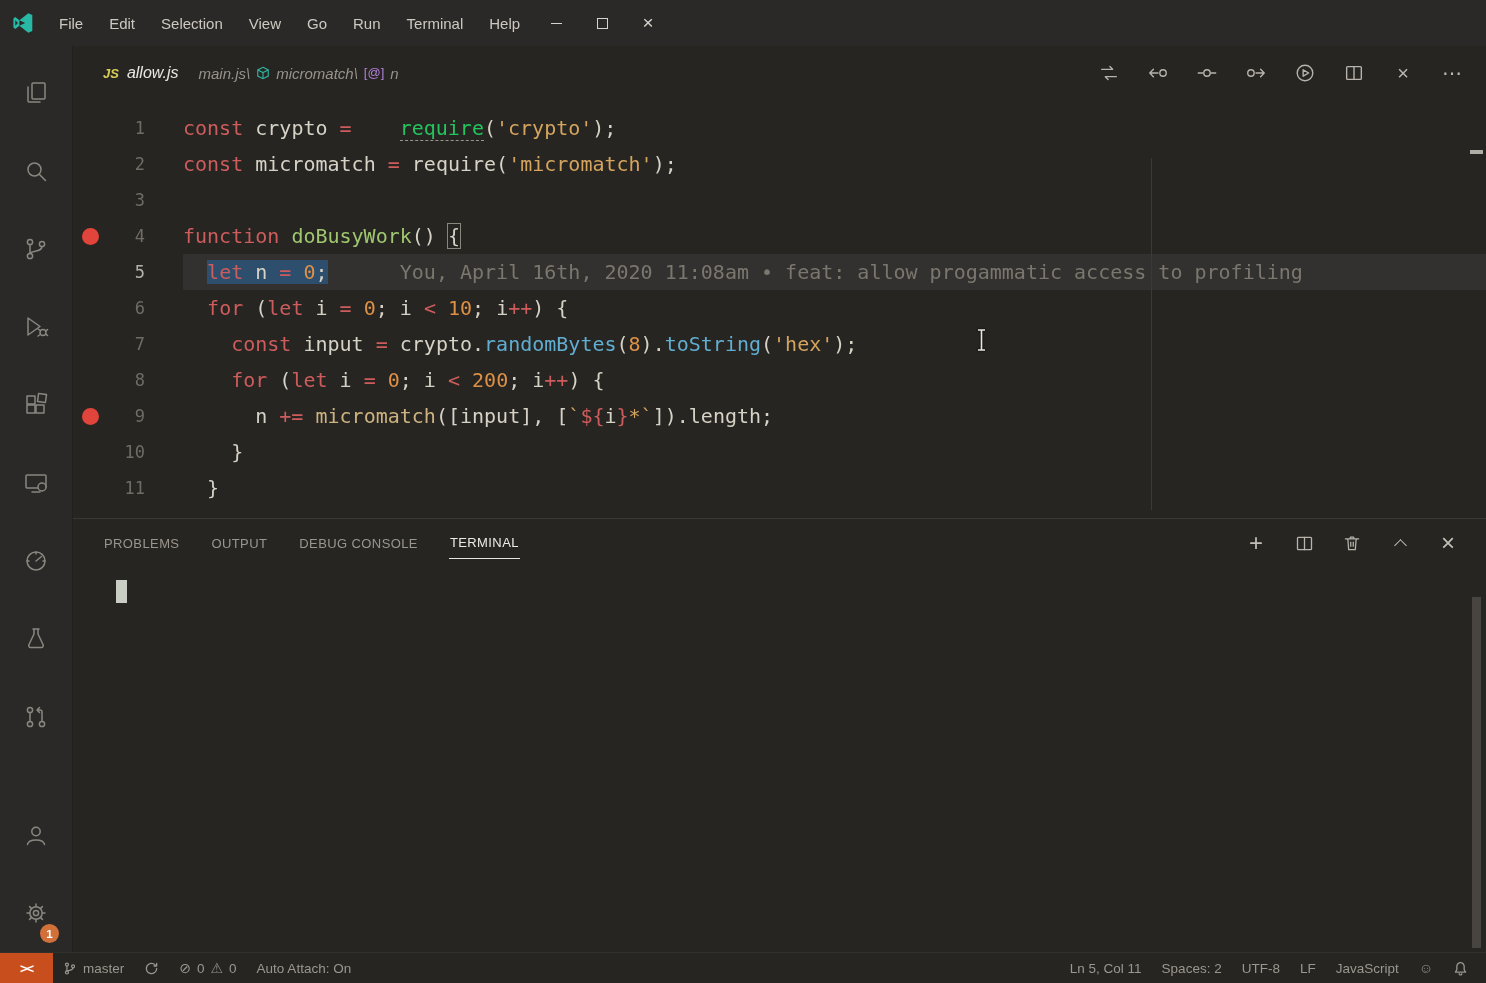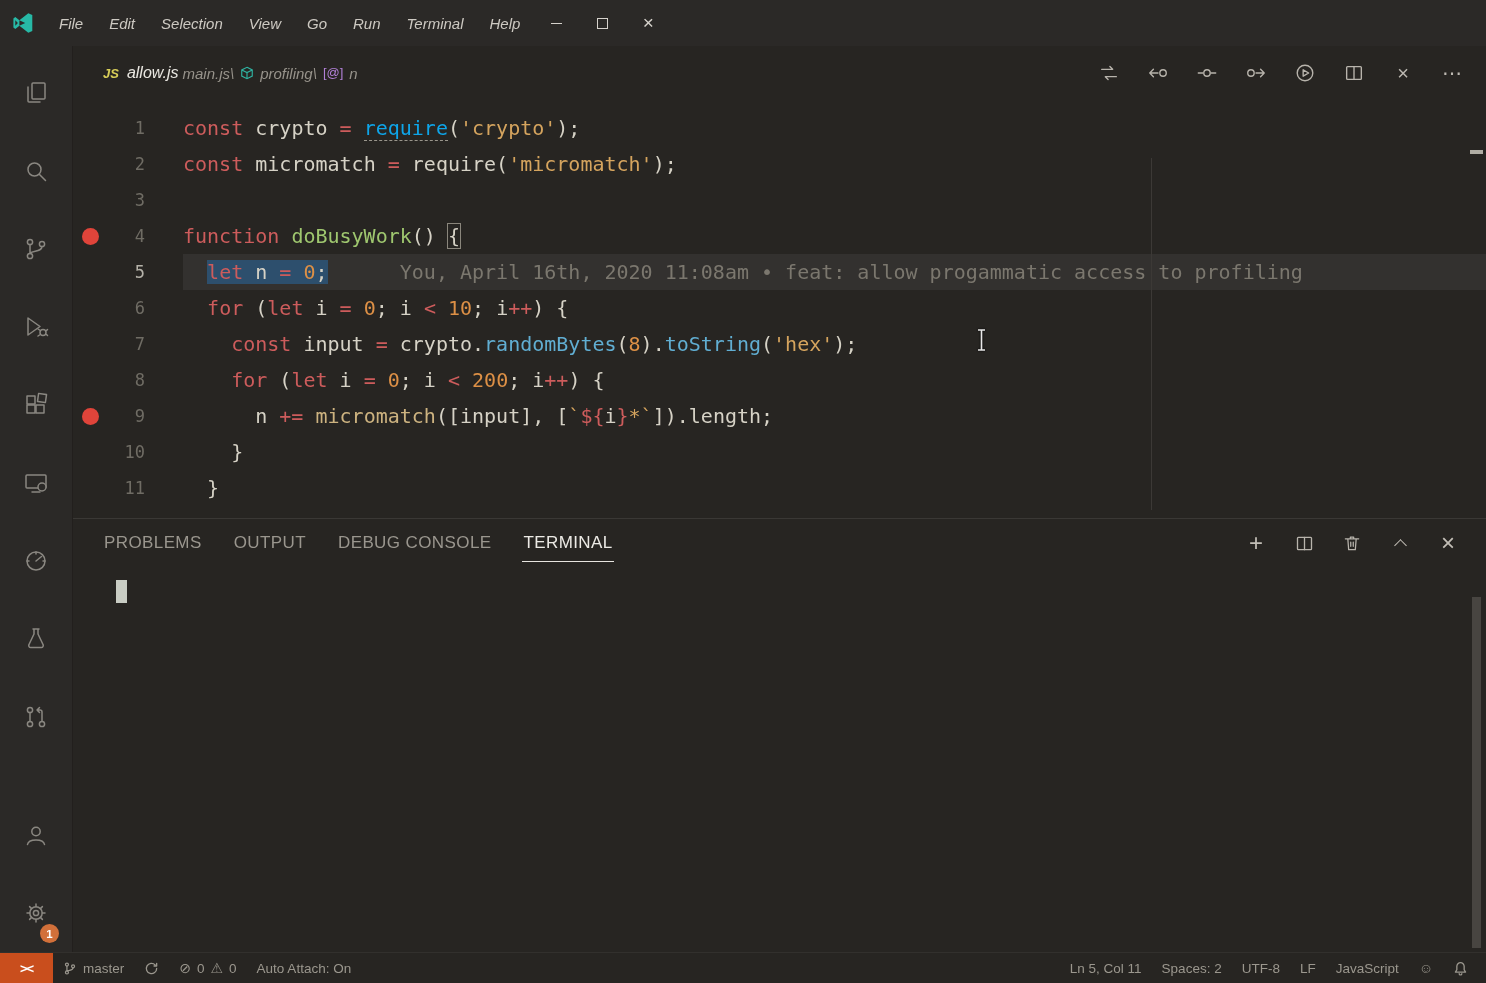--- a/index.html
+++ b/index.html
@@ -6,38 +6,38 @@
   html,body { background:#1a1918; }
   .window {
     position: relative; width: 1486px; height: 983px; overflow: hidden;
     background:#272522; color:#d6d2c6;
     font-family:"Liberation Sans", sans-serif;
   }
   
   .titlebar { height:46px; background:#2b2927; display:flex; align-items:stretch; }
   .logo { width:46px; display:flex; align-items:center; justify-content:center; }
   .menubar { display:flex; align-items:stretch; }
-  .menu-item { display:flex; align-items:center; padding:16px 13px; font-size:15px; color:#cdc9c2; cursor:default;font-style:italic; }
+  .menu-item { display:flex; align-items:center; padding:16px 13px; font-size:15px; color:#cdc9c2; cursor:default; }
   .window-title { flex:1; display:flex; align-items:center; justify-content:center; font-size:15px; color:#b3afa8; white-space:nowrap; overflow:hidden; }
   .window-controls { display:flex; }
   .wc { width:46px; display:flex; align-items:center; justify-content:center; color:#d6d2cc; font-size:19px; }
   .wc-min-glyph { display:block; width:11px; border-top:1.3px solid #d6d2cc; }
   .wc-max-glyph { display:block; width:11px; height:11px; border:1.3px solid #d6d2cc; }
   
   .body { display:flex; height:906px; }
   .activitybar { width:73px; background:#2b2927; border-right:1px solid #221f1d; display:flex; flex-direction:column; padding-top:8px; }
   .ab-slot { height:78px; display:flex; align-items:center; justify-content:center; position:relative; }
   .ab-bottom { margin-top:auto; }
   .ab-slot svg { display:block; }
   .badge { position:absolute; right:13px; bottom:9px; width:19px; height:19px; border-radius:50%;
     background:#d2703a; color:#fff; font-size:11.5px; font-weight:bold; display:flex; align-items:center; justify-content:center; }
   .main { flex:1; display:flex; flex-direction:column; background:#272522; min-width:0; }
   
   .editor-header { height:54px; display:flex; align-items:center; padding:0 22px 0 30px; }
-  .tab { display:flex; align-items:center; gap:8px; margin-right:4px; }
+  .tab { display:flex; align-items:center; gap:8px; margin-right:20px; }
   .js-badge { color:#d8ce58; font-weight:bold; font-size:13px; font-style:italic; }
   .tab-label { font-size:16px; font-style:italic; color:#e9e7e1; }
   .breadcrumbs { display:flex; gap:6px; font-size:15px; font-style:italic; color:#97938b; }
   .crumb-icon { display:flex; align-items:center; }
   .method-badge { color:#b180d7; font-size:13px; font-style:normal; }
   .editor-actions { margin-left:auto; display:flex; align-items:center; gap:25px; }
   .ea { display:flex; align-items:center; justify-content:center; width:24px; height:24px; }
   .ea-glyph { color:#bdb9b2; font-size:20px; line-height:1; }
   
   .editor { position:relative; height:418px; padding-top:10px; overflow:hidden; }
@@ -51,29 +51,29 @@
   .row-hl .ltext { background:rgba(255,255,255,.06); }
   .sel { background:#2d4f6d; }
   .tk-p { color:#d6d2c6; }
   .tk-k { color:#cd5c5c; }
   .tk-s { color:#d5a45e; }
   .tk-n { color:#dd9046; }
   .tk-f { color:#9fc76f;text-align:right; }
   .tk-m { color:#61aed2; }
   .tk-y { color:#cdb380; }
   .tk-g { color:#7b776e; }
-  .tk-u { color:#0ea5e9; border-bottom:1px dashed #9a968c; }
+  .tk-u { color:#22c55e; border-bottom:1px dashed #9a968c;margin-left:36px; }
   .tk-b { color:#d6d2c6; outline:1px solid #8a867c; }
   .ruler { position:absolute; left:1078px; top:58px; height:352px; width:1px; background:#3c3936; }
   .ovmark { position:absolute; right:3px; top:50px; width:13px; height:4px; background:#b0ada4; }
   .ibeam { position:absolute; left:902px; top:228px; filter:drop-shadow(0 0 1px #000); }
   
   .panel { flex:1; border-top:1px solid rgba(255,255,255,.09); position:relative; display:flex; flex-direction:column; }
   .panel-header { height:48px; display:flex; align-items:center; padding:0 26px 0 30px; }
-  .ptab { margin-right:30px; font-size:17px; letter-spacing:.4px; color:#9a968e; padding:8px 1px; }
+  .ptab { margin-right:30px; font-size:13px; letter-spacing:.4px; color:#9a968e; padding:8px 1px; }
   .ptab.active { color:#eceae5; border-bottom:1.5px solid #e7e5e0; }
   .panel-actions { margin-left:auto; display:flex; align-items:center; gap:24px; }
   .term-select { width:255px; height:33px; background:#3c3c3c; border-radius:2px; display:flex; align-items:center;
     padding:0 12px; font-size:15px; color:#efede8; margin-right:12px; }
   .chev { width:9px; height:9px; border-right:1.6px solid #cfccc5; border-bottom:1.6px solid #cfccc5; transform:rotate(45deg); margin-left:auto; margin-top:-4px; }
   .chev-up { width:9px; height:9px; border-right:1.6px solid #c2beb6; border-bottom:1.6px solid #c2beb6; transform:rotate(-135deg); margin-top:5px; }
   .pa-glyph { color:#c2beb6; font-size:24px; font-weight:300; line-height:1; }
   .terminal { flex:1; padding:8px 0 0 30px; font:20px/36px "DejaVu Sans Mono", monospace; color:#ccd0c8; }
   .term-cursor { display:inline-block; width:11px; height:23px; background:#c9cdc4; margin-left:13px; vertical-align:-3px; }
   .term-scrollbar { position:absolute; right:5px; top:78px; bottom:4px; width:9px; background:rgba(170,166,158,.25); }
@@ -211,21 +211,21 @@
           <span class="js-badge">JS</span>
           <span class="tab-label">allow.js</span>
         </div>
         <div class="breadcrumbs">
           <span>main.js\</span>
           <span class="crumb-icon">
             <svg width="14" height="14" viewBox="0 0 16 16">
                 <path fill="none" stroke="#2fb3a2" stroke-width="1.3" d="M8 1.5 14 4.5v7L8 14.5 2 11.5v-7z M2 4.5 8 7.5l6-3 M8 7.5V14.5"></path>
               </svg>
           </span>
-          <span>profiling\</span>
+          <span>micromatch\</span>
           <span class="method-badge">[@]</span>
           <span>n</span>
         </div>
         <div class="editor-actions">
           <span class="ea">
             <svg class="ea-svg" width="22" height="22" viewBox="0 0 24 24">
                 <path d="M4 8h12M16 8l-3-3M20 16H8M8 16l3 3"></path>
               </svg>
           </span>
           <span class="ea">

